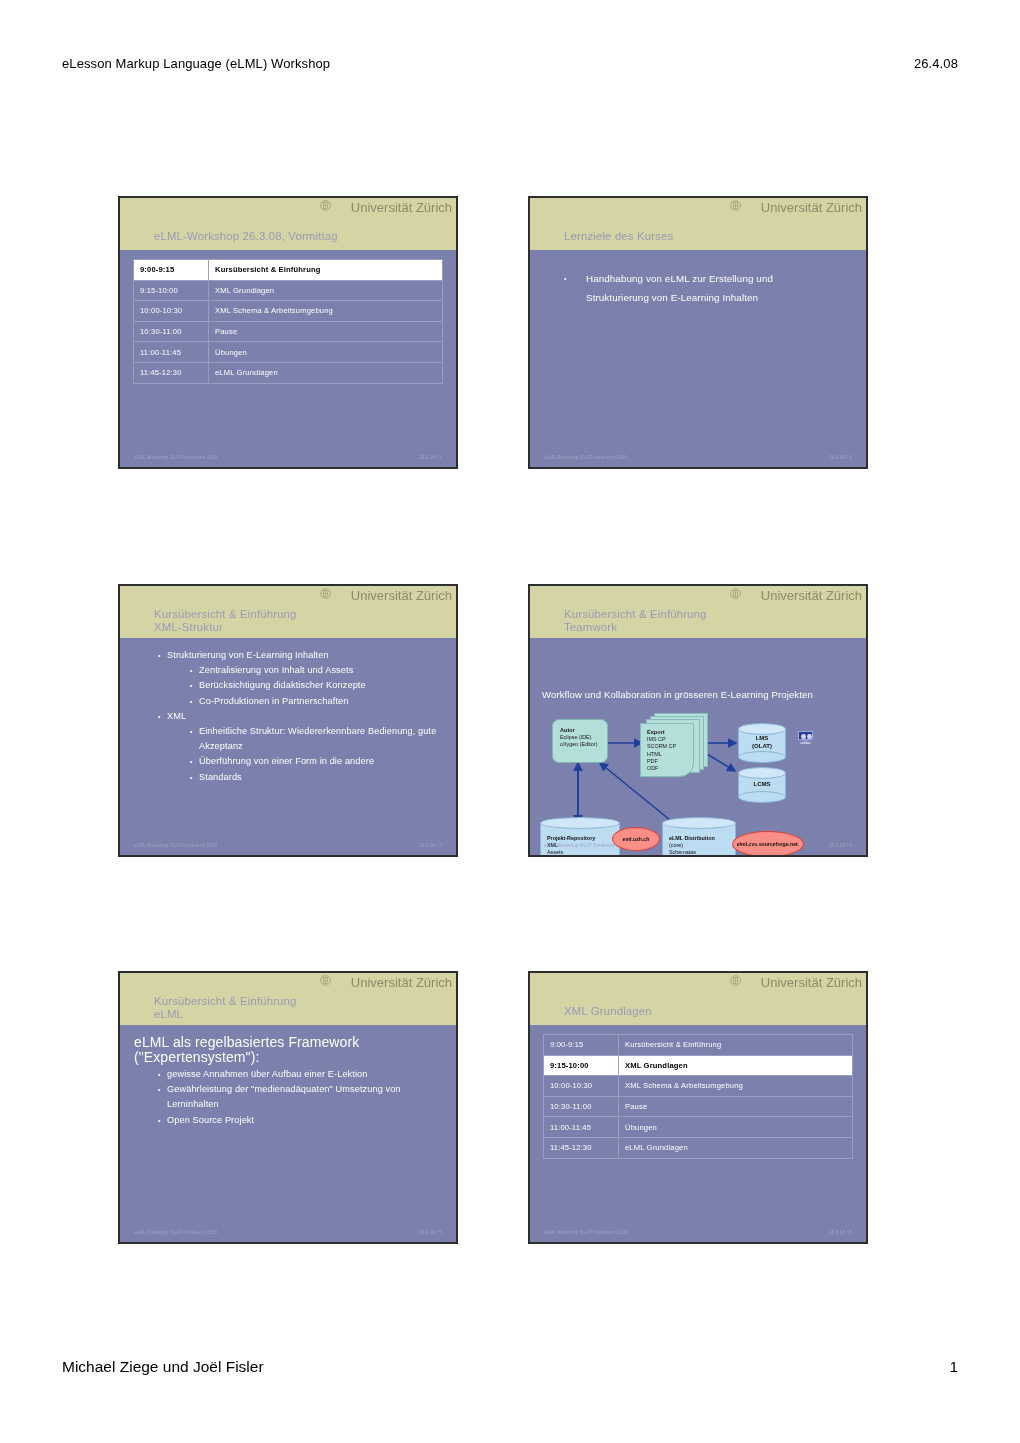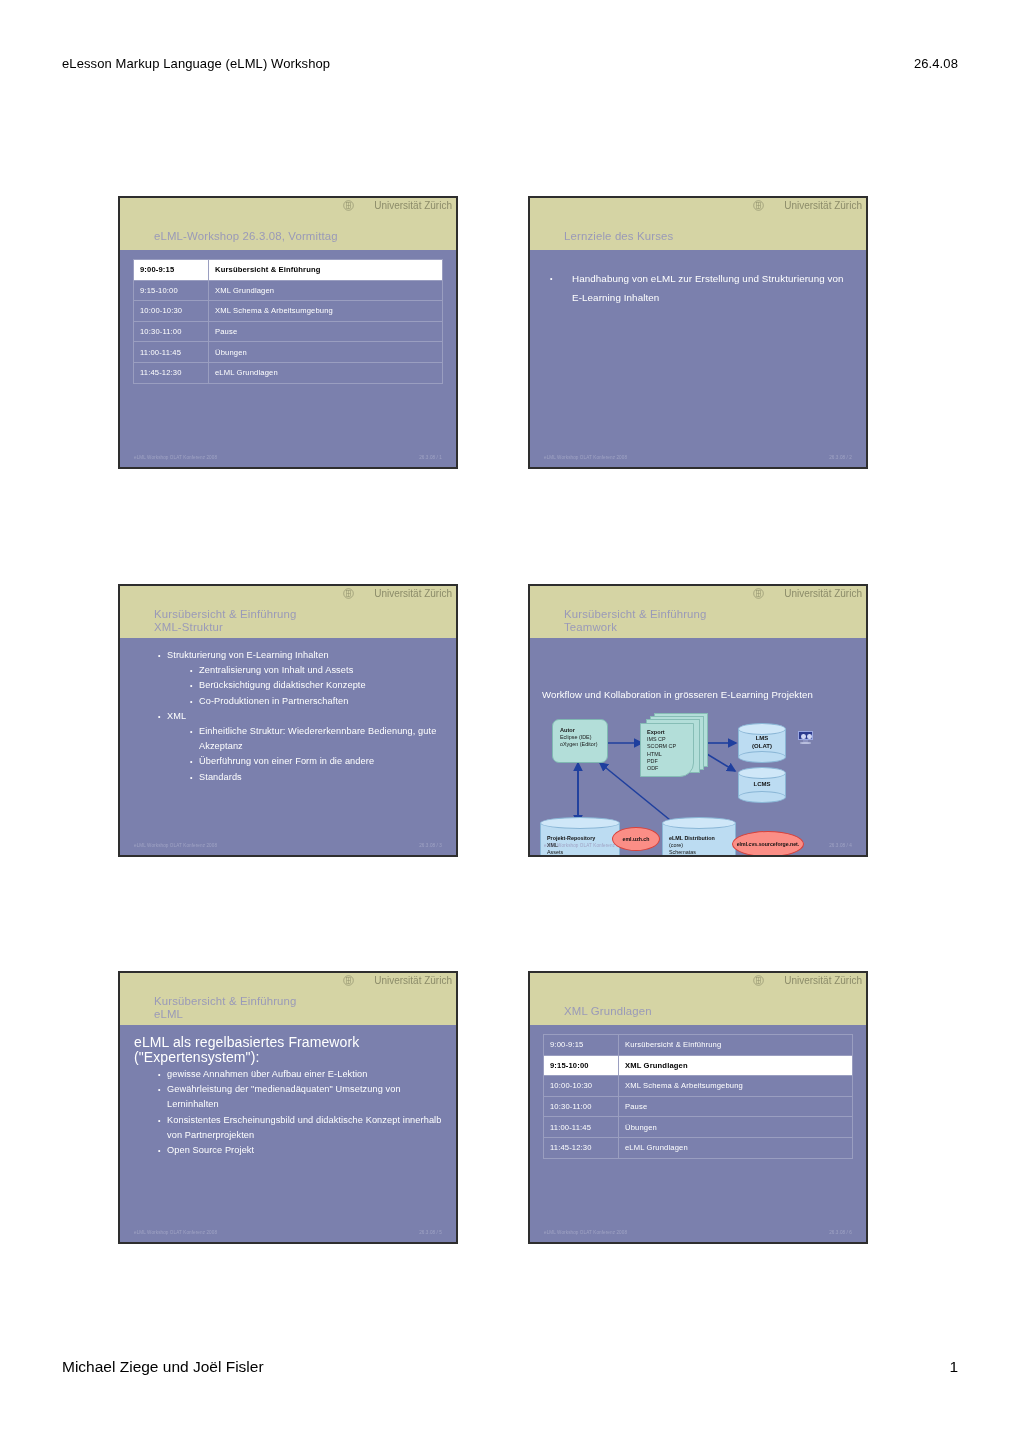--- a/index.html
+++ b/index.html
@@ -70,24 +70,24 @@
     position: relative;
     height: 52px;
     background: #d5d4a4;
     box-sizing: border-box;
   }
   .sl-logo {
     position: absolute;
     right: 4px;
     top: 2px;
     display: flex;
-    align-items: flex-end;
+    align-items: flex-start;
     gap: 20px;
     color: #8c8c6a;
-    font-size: 10px;
+    font-size: 13px;
     white-space: nowrap;
   }
   .sl-logo svg { display: block; }
   .sl-title {
     position: absolute;
     left: 34px;
     bottom: 4px;
     color: #9a9ab8;
     font-size: 11.4px;
     line-height: 13px;
@@ -162,21 +162,21 @@
   }
   .b-row .dot {
     width: 9px;
     flex: 0 0 9px;
     text-align: left;
     font-size: 7px;
     line-height: 15.2px;
   }
   .b-row .txt { flex: 1; }
   .bullets.big .b-row { font-size: 9.8px; line-height: 18.6px; }
-  .bullets.big { padding: 0 20px; top: 20px; }
+  .bullets.big { padding: 0 34px; top: 20px; }
   .bullets.big .b-row .dot { width: 22px; flex: 0 0 22px; line-height: 18.6px; }
 
   .lvl1 { margin-left: 24px; }
   .lvl2 { margin-left: 56px; }
 
   .plain-line {
     color: #ffffff;
     font-size: 14px;
     line-height: 15px;
     padding: 0 0 2px 0;
@@ -598,24 +598,20 @@
         <div class="b-row lvl1">
           <span class="dot">•</span>
           <span class="txt">gewisse Annahmen über Aufbau einer E-Lektion</span>
         </div>
         <div class="b-row lvl1">
           <span class="dot">•</span>
           <span class="txt">Gewährleistung der "medienadäquaten" Umsetzung von Lerninhalten</span>
         </div>
         <div class="b-row lvl1">
           <span class="dot">•</span>
-          <span class="txt">Konsistentes Erscheinungsbild und didaktische Konzept innerhalb von Partnerprojekten</span>
-        </div>
-        <div class="b-row lvl1">
-          <span class="dot">•</span>
           <span class="txt">Open Source Projekt</span>
         </div>
       </div>
       <div class="sl-foot">
         <span>eLML Workshop OLAT Konferenz 2008</span>
         <span>26.3.08  /  5</span>
       </div>
     </div>
   </div>
 

